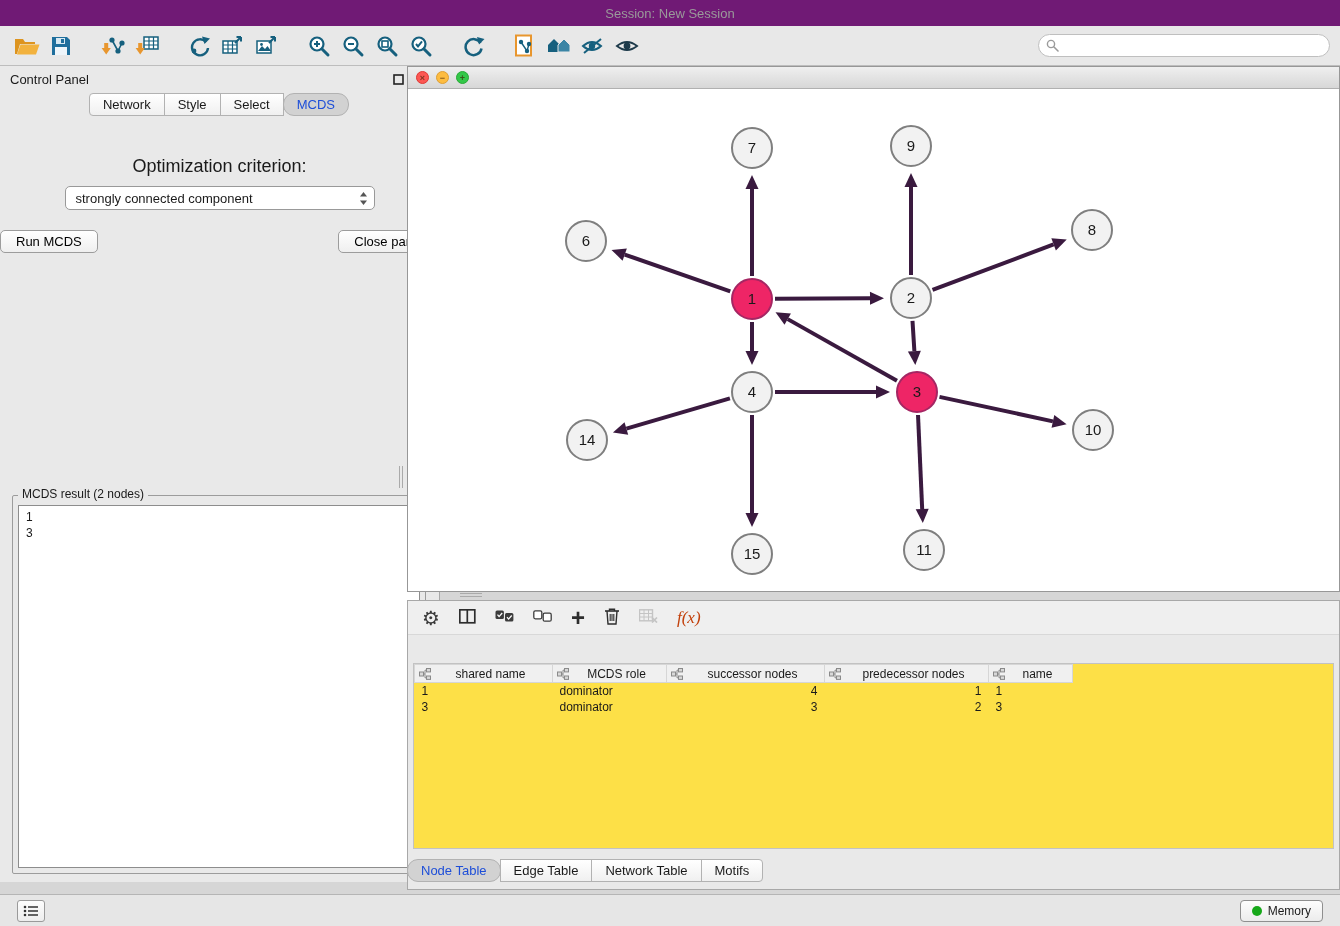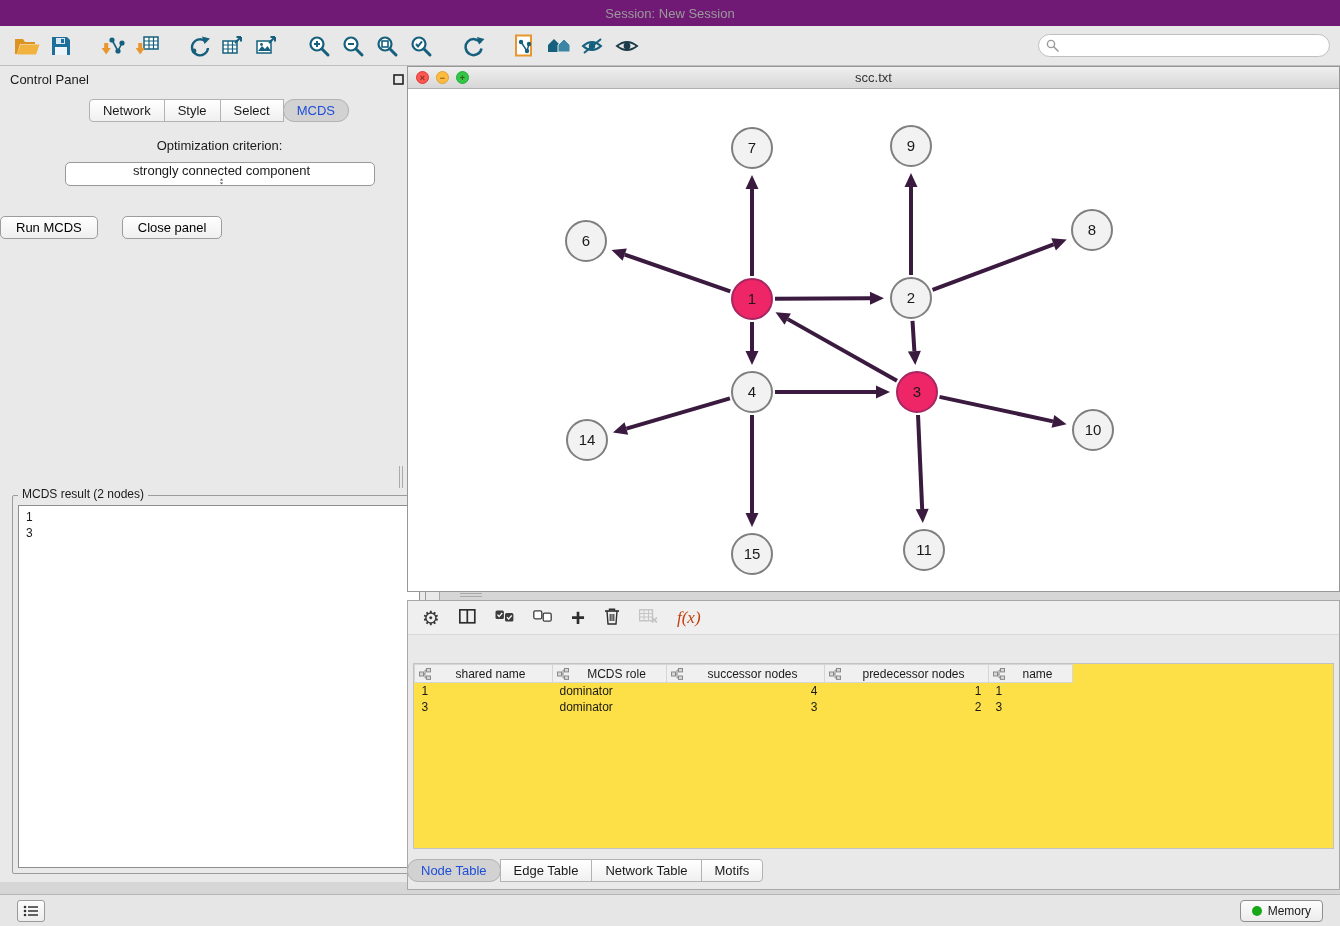--- a/index.html
+++ b/index.html
@@ -21,32 +21,32 @@
 
   
   #main { position:absolute; top:66px; left:0; right:0; bottom:32px; background:#d6d6d6; }
 
   
   #control-panel { position:absolute; left:0; top:0; width:440px; bottom:12px;
     background:#e9e9e9; border-right:1px solid #a8a8a8; }
   .panel-header { height:26px; display:flex; align-items:center; padding:0 10px; font-size:13px; }
   .panel-header .spacer { flex:1; }
   .hbtn { width:18px; height:18px; display:flex; align-items:center; justify-content:center; margin-left:4px; }
-  .tab-row { display:flex; justify-content:center; margin-top:7px; }
+  .tab-row { display:flex; justify-content:center; margin-top:1px; }
   .tab { border:1px solid #b2b2b2; background:linear-gradient(#ffffff,#f0f0f0); padding:3px 13px;
     font-size:13px; margin-left:-1px; }
   .tab:first-child { border-radius:4px 0 0 4px; }
   .tab:last-child { border-radius:0 4px 4px 0; }
   .tab.active { background:#d2d2d2; color:#1d4ed8;border-radius:11px; }
   #cp-body { text-align:center; }
-  #opt-label { margin-top:16px; font-size:13px; }
+  #opt-label { margin-top:40px; font-size:18px; }
   #dropdown { width:310px; height:24px; margin:9px auto 0 auto; background:#fff; border:1px solid #999;
-    border-radius:5px; display:flex; align-items:center; padding:0 6px 0 10px; font-size:13px;flex-direction:column; }
+    border-radius:5px; display:flex; align-items:center; padding:0 6px 0 10px; font-size:13px; }
   #dropdown .dval { flex:1; text-align:left; }
-  .btn-row { margin-top:30px; display:flex; justify-content:flex-start; gap:24px; }
+  .btn-row { margin-top:20px; display:flex; justify-content:space-between; gap:24px; }
   .pbtn { border:1px solid #9c9c9c; border-radius:5px; background:linear-gradient(#ffffff,#efefef);
     padding:3px 15px; font-size:13px; }
   #result-group { position:absolute; left:12px; right:13px; top:429px; bottom:8px;
     border:1px solid #9c9c9c; border-radius:2px; }
   #result-legend { position:absolute; top:-9px; left:5px; background:#e9e9e9; padding:0 4px; font-size:12px; }
   #result-box { position:absolute; left:5px; right:5px; top:9px; bottom:5px; background:#fff;
     border:1px solid #8d8d8d; text-align:left; font-size:12px; line-height:16px; padding:3px 7px;
     overflow:hidden; }
 
   
@@ -280,21 +280,20 @@
   <div id="h-splitter-knob"></div>
 
   <div id="right">
     <div id="network-window">
       <div id="mac-bar">
         <span id="traffic">
           <span class="light red">×</span>
           <span class="light yellow">−</span>
           <span class="light green">+</span>
         </span>
-        <span id="net-title">scc.txt</span>
       </div>
       <svg id="network-svg" viewBox="0 0 931 502" preserveAspectRatio="none">
           <g>
             <line x1="344" y1="187" x2="344" y2="100" stroke="#3A1A3F" stroke-width="4"></line>
             <polygon points="344,86 350.5,100 337.5,100" fill="#3A1A3F"></polygon>
           </g>
           <g>
             <line x1="322.28718253123094" y1="202.4135938964542" x2="216.70545722693615" y2="165.52359348892952" stroke="#3A1A3F" stroke-width="4"></line>
             <polygon points="203.48895963725064,160.90578107807553 218.84944156054692,159.38736246514696 214.56147289332537,171.65982451271208" fill="#3A1A3F"></polygon>
           </g>

